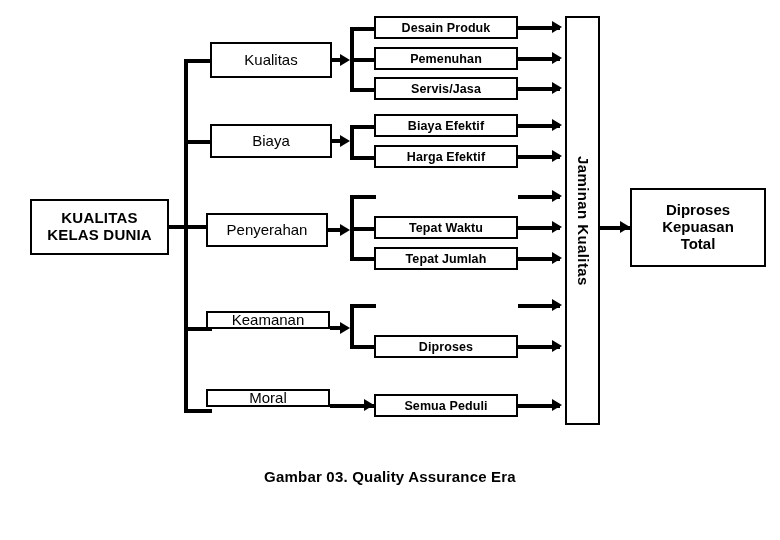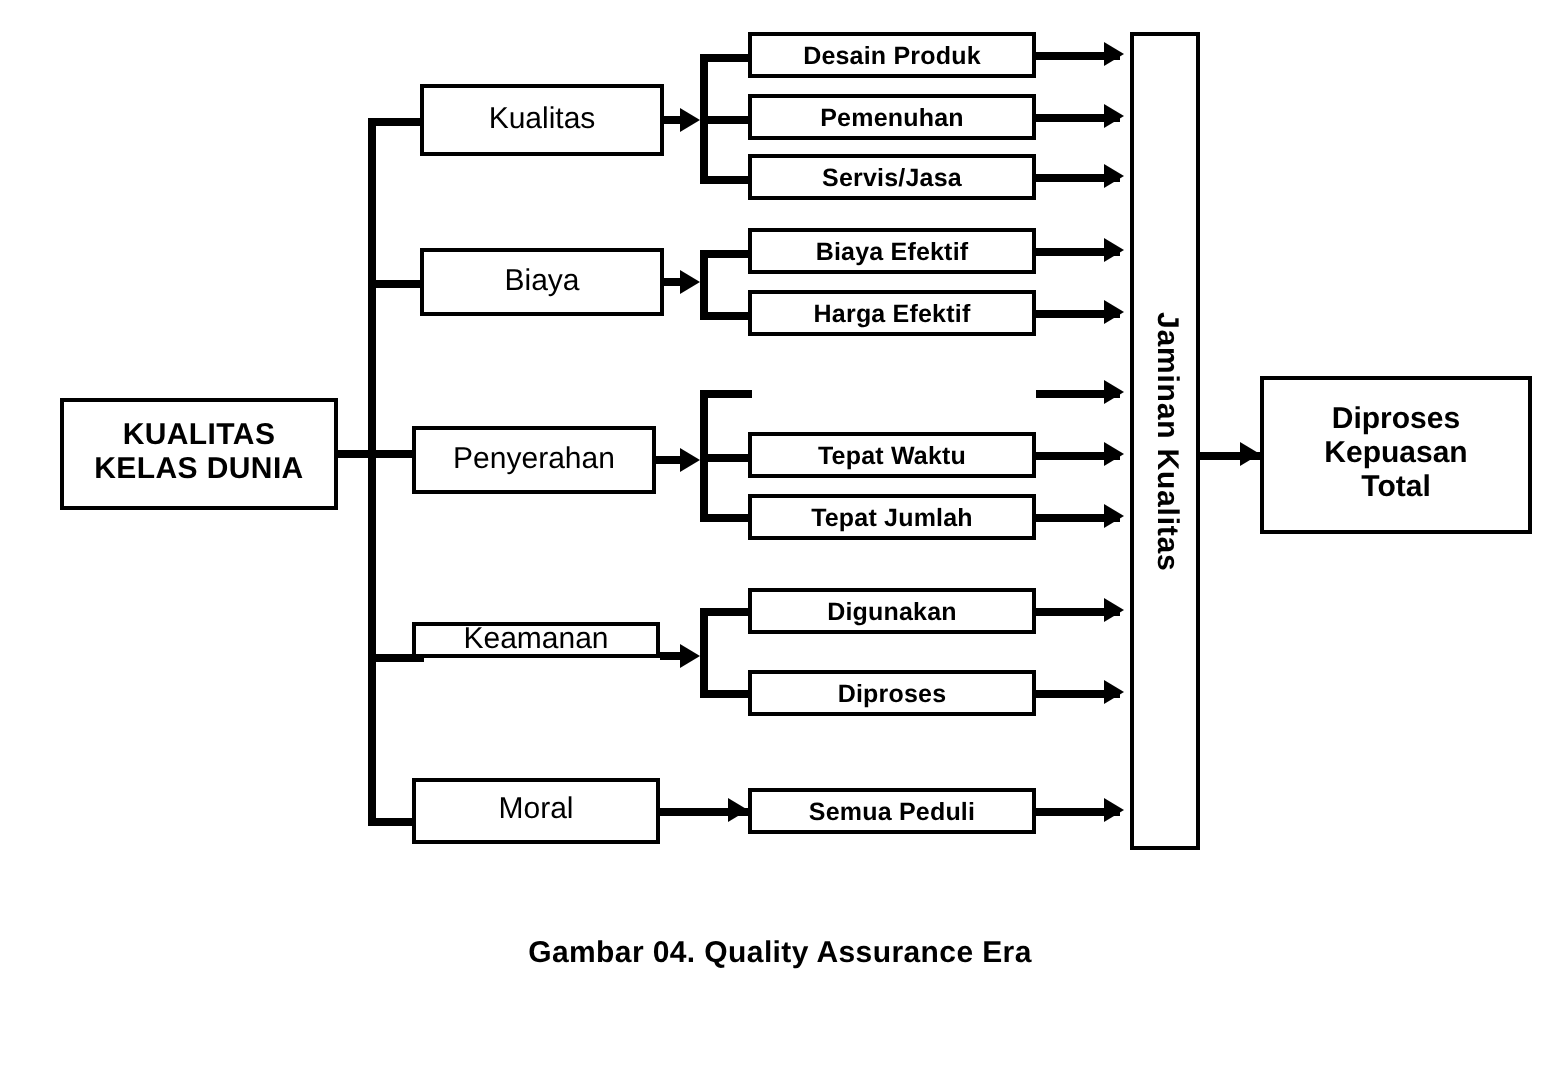--- a/index.html
+++ b/index.html
@@ -187,34 +187,31 @@
   <div class="hline" style="left:184px; top:327px; width:28px;"></div>
   <div class="box category" style="left:206px; top:311px; width:124px; height:18px;">
     <span>Keamanan</span>
   </div>
   <div class="hline" style="left:330px; top:326px; width:16px;"></div>
   <div class="arrow" style="left:340px; top:322px;"></div>
   <div class="vline" style="left:350px; top:304px; height:45px;"></div>
   <div class="hline" style="left:350px; top:304px; width:26px;"></div>
   <div class="hline" style="left:350px; top:345px; width:26px;"></div>
 
-  <div class="box detail" style="left:374px; top:294px; width:144px; height:23px;">
-    <span>Digunakan</span>
-  </div>
   <div class="box detail" style="left:374px; top:335px; width:144px; height:23px;">
     <span>Diproses</span>
   </div>
 
   <div class="hline" style="left:518px; top:304px; width:42px;"></div>
   <div class="arrow" style="left:552px; top:299px;"></div>
   <div class="hline" style="left:518px; top:345px; width:42px;"></div>
   <div class="arrow" style="left:552px; top:340px;"></div>
 
   <div class="hline" style="left:184px; top:409px; width:28px;"></div>
-  <div class="box category" style="left:206px; top:389px; width:124px; height:33px;">
+  <div class="box category" style="left:206px; top:389px; width:124px; height:18px;">
     <span>Moral</span>
   </div>
   <div class="hline" style="left:330px; top:404px; width:44px;"></div>
   <div class="arrow" style="left:364px; top:399px;"></div>
 
   <div class="box detail" style="left:374px; top:394px; width:144px; height:23px;">
     <span>Semua Peduli</span>
   </div>
 
   <div class="hline" style="left:518px; top:404px; width:42px;"></div>
@@ -226,15 +223,15 @@
 
   <div class="hline" style="left:600px; top:226px; width:32px;"></div>
   <div class="arrow" style="left:620px; top:221px;"></div>
 
   <div class="box outcome" style="left:630px; top:188px; width:136px; height:79px; flex-direction:column;">
     <span>Diproses</span>
     <span>Kepuasan</span>
     <span>Total</span>
   </div>
 
-  <div id="caption" style="top:468px;">Gambar 04. Quality Assurance Era</div>
+  <div id="caption" style="top:468px;">Gambar 03. Quality Assurance Era</div>
 
 </div>
 
 </body></html>

